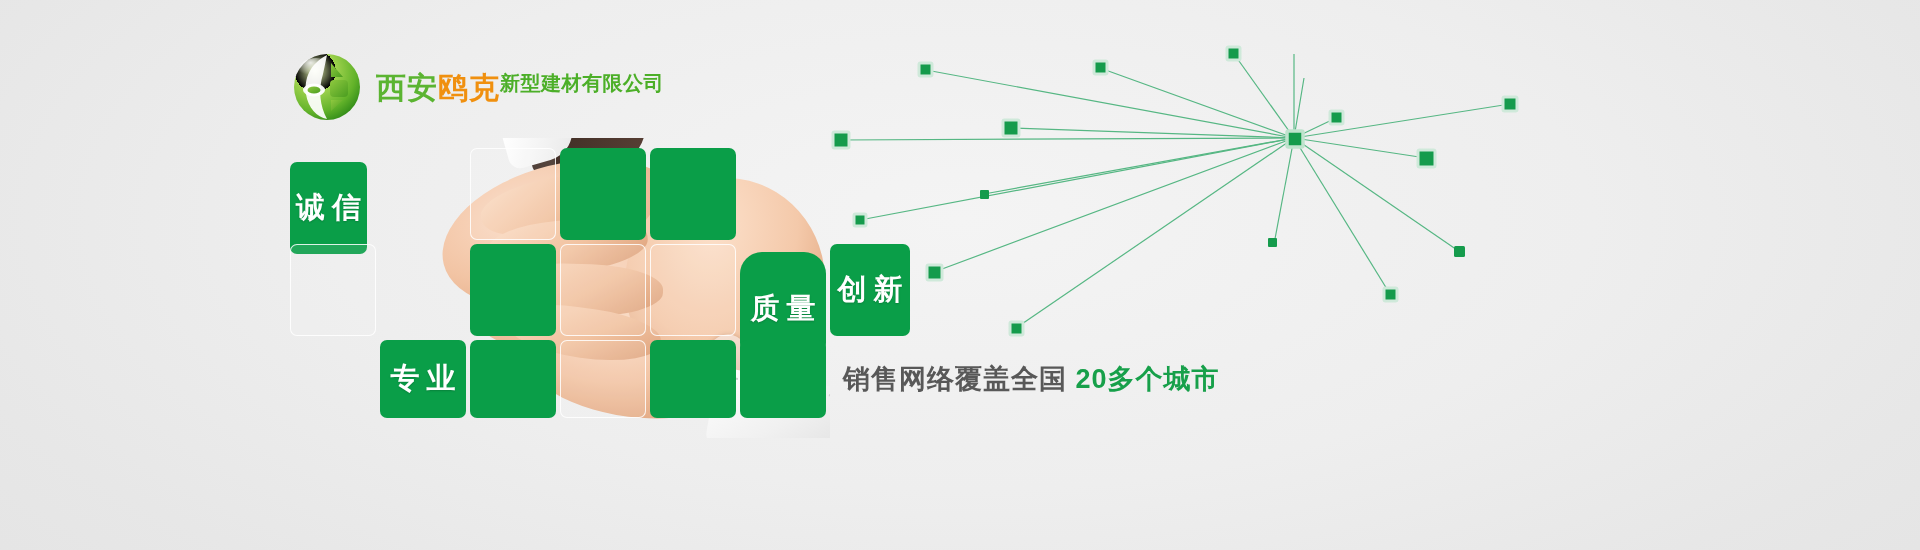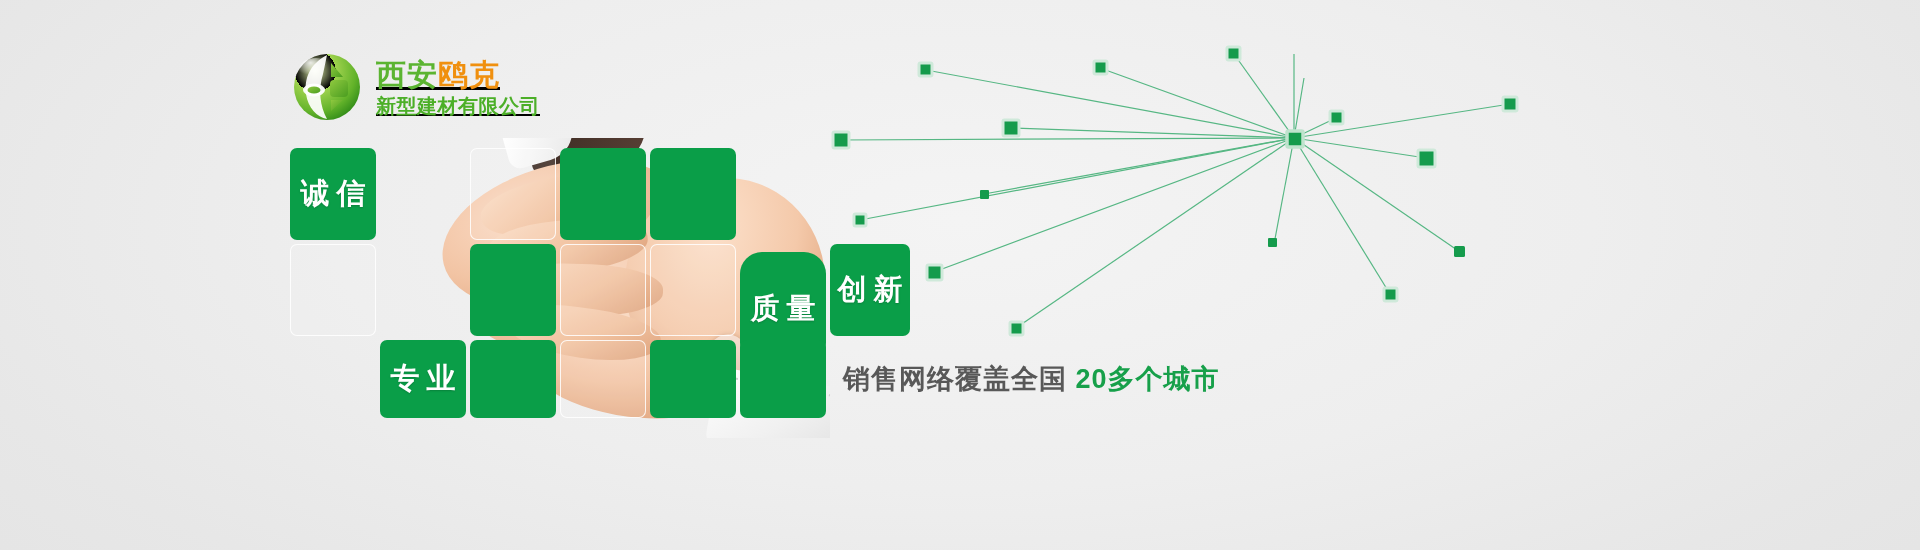--- a/index.html
+++ b/index.html
@@ -14,21 +14,21 @@
     background:
       radial-gradient(ellipse 1400px 600px at 50% 40%, #f4f4f4 0%, #eeeeee 45%, #e7e7e7 75%, #e3e3e3 100%);
     overflow:hidden;
   }
   
   #logo {
     position:absolute; left:290px; top:44px; width:260px; height:86px;
     display:flex; align-items:center; gap:12px;
   }
   #logo-mark { width:74px; height:74px; position:relative; flex:0 0 74px; }
-  #logo-text { display:flex; flex-direction:column; padding-top:2px;text-decoration:underline; }
+  #logo-text { display:flex; flex-direction:row; padding-top:2px; }
   .logo-line1 {
     font-size:30px; font-weight:bold; line-height:1.22;
     letter-spacing:1px; white-space:nowrap;
   }
   .logo-line1 .l1a { color:#5bb431; }
   .logo-line1 .l1b { color:#f0900f; }
   .logo-line2 {
     font-size:20px; font-weight:bold; color:#4caf28;
     line-height:1.3; letter-spacing:0.5px; white-space:nowrap;
   }
@@ -169,21 +169,21 @@
       <div class="finger f1"></div>
       <div class="finger f2"></div>
       <div class="finger f3"></div>
       <div class="finger f4"></div>
       <div class="nail"></div>
       <div class="cuff"></div>
     </div>
 
     <div id="tile-grid">
 
-      <div class="tile green" style="left:0px;   top:0px;  width:86px; height:92px;">
+      <div class="tile green" style="left:0px;   top:14px;  width:77px; height:92px;">
         <span class="tile-label">诚信</span>
       </div>
       <div class="tile glass" style="left:180px; top:0px;  width:86px; height:92px;"></div>
       <div class="tile green" style="left:270px; top:0px;  width:86px; height:92px;"></div>
       <div class="tile green" style="left:360px; top:0px;  width:86px; height:92px;"></div>
 
       <div class="tile glass" style="left:0px;   top:96px; width:86px; height:92px;"></div>
       <div class="tile green" style="left:180px; top:96px; width:86px; height:92px;"></div>
       <div class="tile glass" style="left:270px; top:96px; width:86px; height:92px;"></div>
       <div class="tile glass" style="left:360px; top:96px; width:86px; height:92px;"></div>

